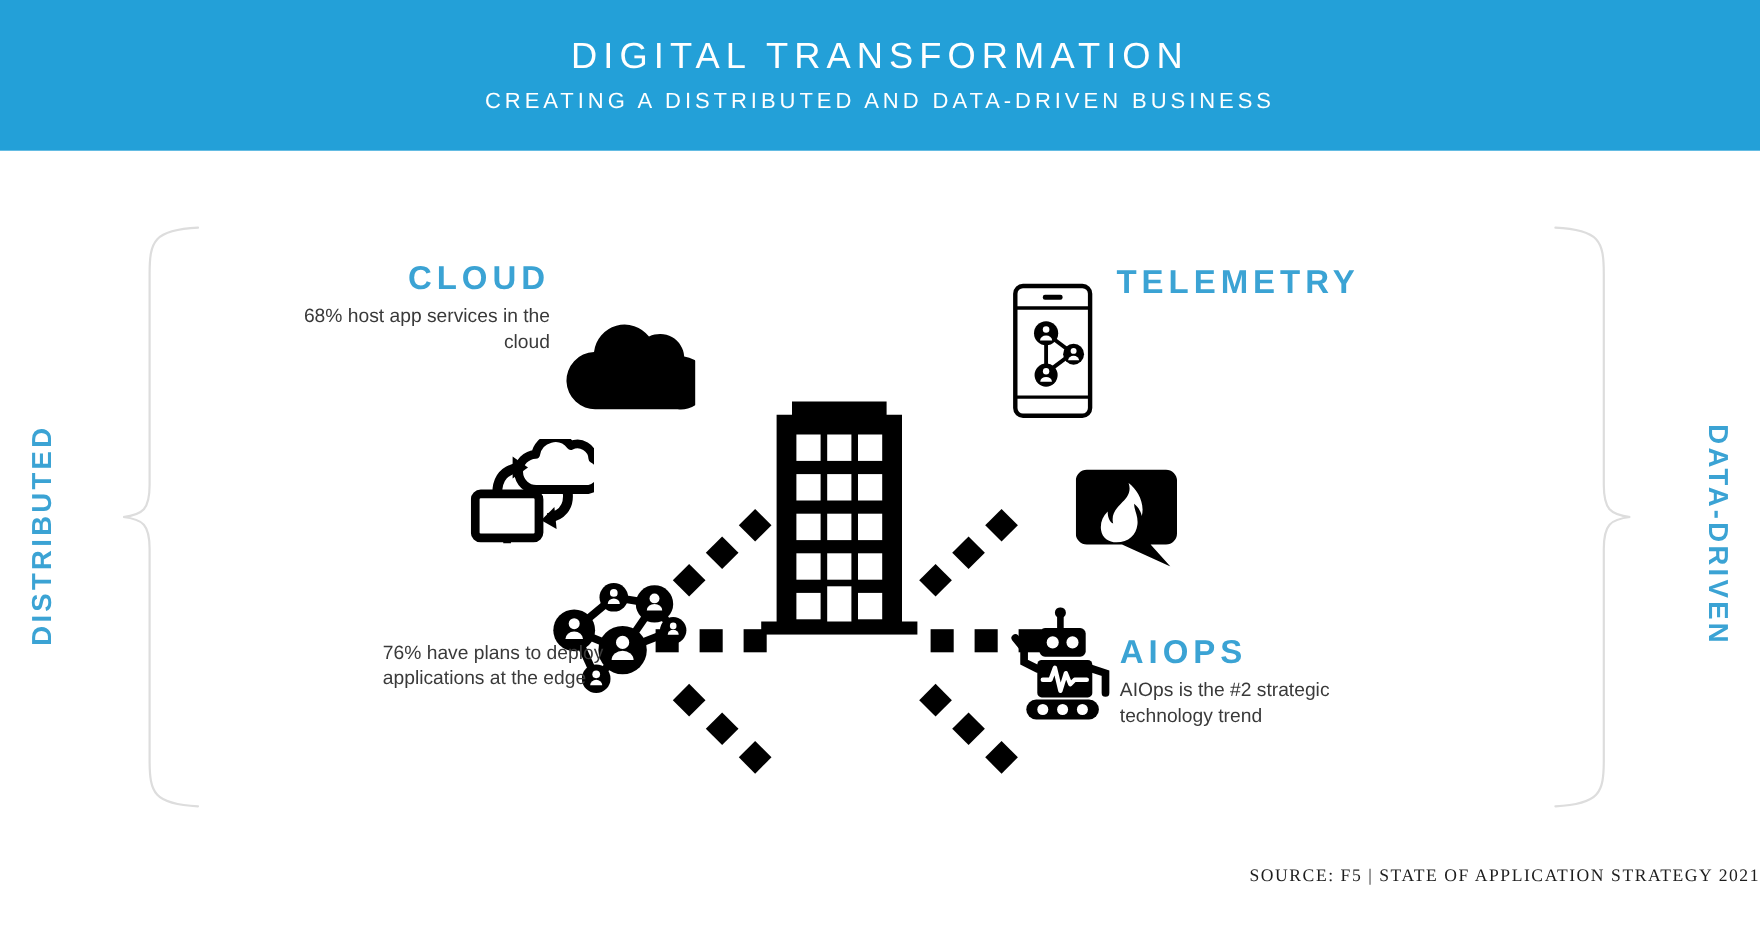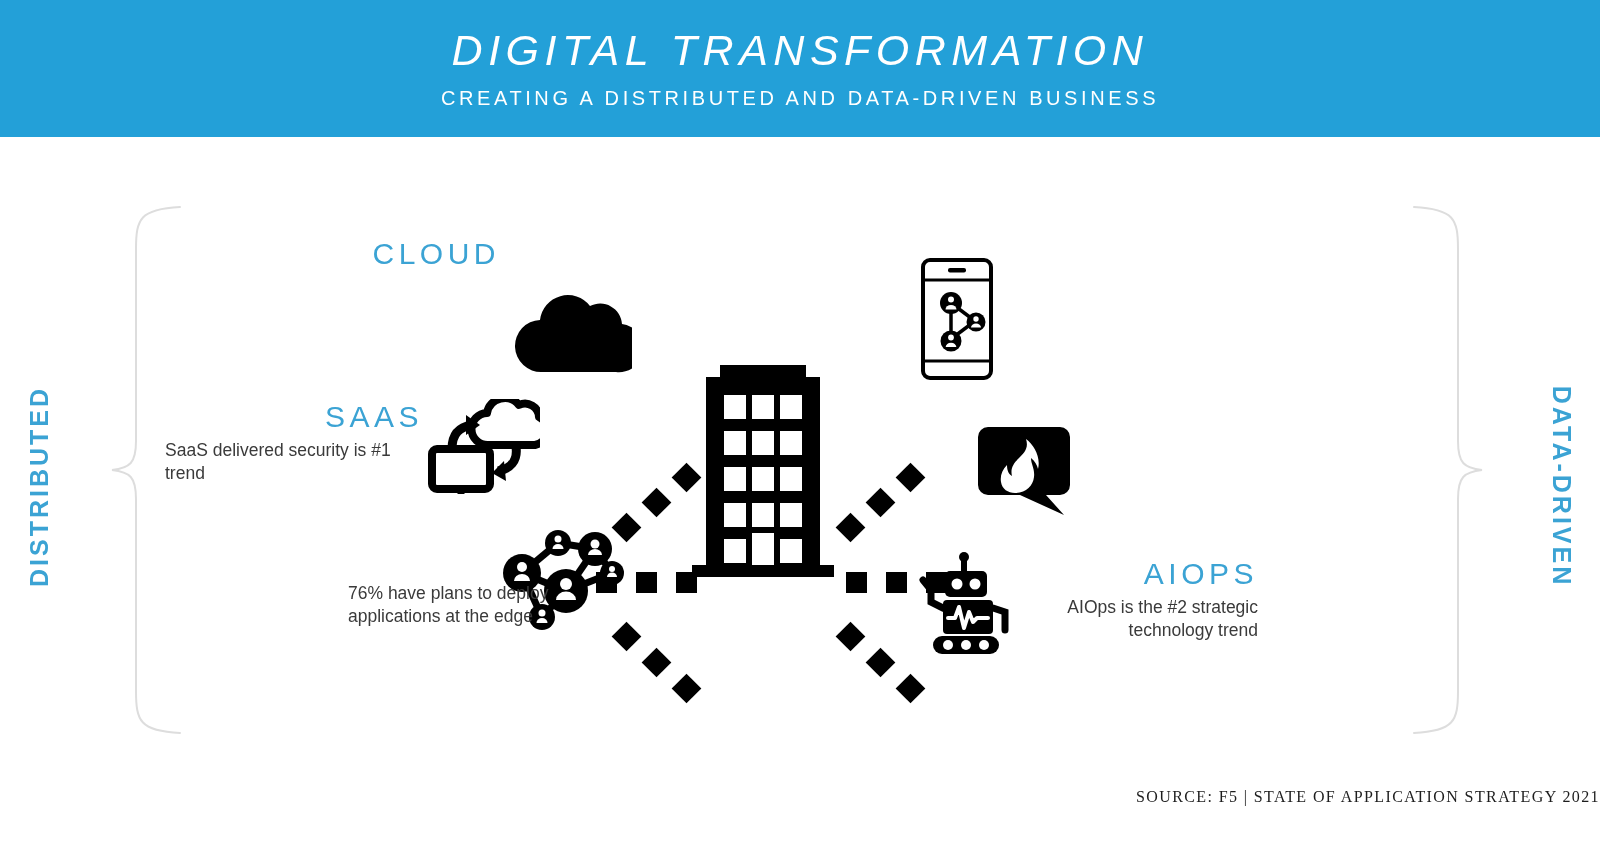--- a/index.html
+++ b/index.html
@@ -8,22 +8,22 @@
     font-family:"Liberation Sans", sans-serif;
     overflow:hidden;position:relative;
   }
   
   .header{
     position:absolute;left:0;top:0;width:1600px;height:137px;
     background:#23a0d8;
     display:flex;flex-direction:column;align-items:center;justify-content:center;
   }
   .header h1{
-    margin:0;color:#ffffff;font-size:43px;font-weight:400;
-    letter-spacing:5.5px;line-height:1.05;font-style:italic;
+    margin:0;color:#ffffff;font-size:33px;font-weight:400;
+    letter-spacing:5.5px;line-height:1.05;
   }
   .header h2{
     margin:14px 0 0 0;color:#ffffff;font-size:20px;font-weight:400;
     letter-spacing:3.6px;line-height:1.05;
   }
   
   .side-label{
     position:absolute;color:#3ba3d4;font-size:25px;font-weight:700;
     letter-spacing:3px;white-space:nowrap;
   }
@@ -37,35 +37,35 @@
   }
   
   .brace{position:absolute;top:205px;}
   .brace-left{left:110px;}
   .brace-right{left:1412px;}
   
   .stage{position:absolute;left:0;top:137px;width:1600px;height:706px;}
   
   .block{position:absolute;}
   .block .ttl{
-    color:#3ba3d4;font-size:30px;font-weight:400;letter-spacing:4.5px;
+    color:#3ba3d4;font-size:30px;font-weight:700;letter-spacing:4.5px;
     line-height:1.1;margin:0 0 6px 0;white-space:nowrap;
   }
   .block .body{
     color:#3a3a3a;font-size:17.5px;line-height:1.29;font-weight:400;margin:0;
   }
   .align-r{text-align:right;}
   .align-l{text-align:left;}
 
   #blk-cloud    {left:232px;top:100px;width:268px;}
   #blk-saas     {left:165px;top:263px;width:258px;}
   #blk-edge     {left:348px;top:445px;width:262px;}
   #blk-telemetry{left:1015px;top:103px;width:290px;}
   #blk-insights {left:1088px;top:262px;width:240px;}
-  #blk-aiops    {left:1018px;top:420px;width:240px;text-align:right;}
+  #blk-aiops    {left:1018px;top:440px;width:240px;}
 
   
   .icon{position:absolute;}
   #ic-cloud     {left:512px;top:155px;}
   #ic-saas      {left:428px;top:262px;}
   #ic-edge      {left:498px;top:384px;}
   #ic-building  {left:688px;top:200px;}
   #ic-phone     {left:920px;top:120px;}
   #ic-insights  {left:978px;top:288px;}
   #ic-robot     {left:917px;top:415px;}
@@ -287,32 +287,30 @@
       <g fill="#ffffff">
         <circle cx="31" cy="93" r="5"></circle>
         <circle cx="49" cy="93" r="5"></circle>
         <circle cx="67" cy="93" r="5"></circle>
       </g>
     </svg>
   </div>
 
   <div class="block align-r" id="blk-cloud">
     <p class="ttl">CLOUD</p>
-  </div>
-
-  <div class="block align-l" id="blk-saas">
-    <p class="ttl align-r">SAAS</p>
-    <p class="body">SaaS delivered security is #1 trend</p>
-  </div>
+    <p class="body">68% host app services in the cloud</p>
+  </div>
+
 
   <div class="block align-l" id="blk-edge">
     <p class="body">76% have plans to deploy applications at the edge</p>
   </div>
 
   <div class="block align-l" id="blk-telemetry">
+    <p class="ttl">TELEMETRY</p>
   </div>
 
 
   <div class="block align-l" id="blk-aiops">
     <p class="ttl">AIOPS</p>
     <p class="body">AIOps is the #2 strategic technology trend</p>
   </div>
 
 </div>
 

